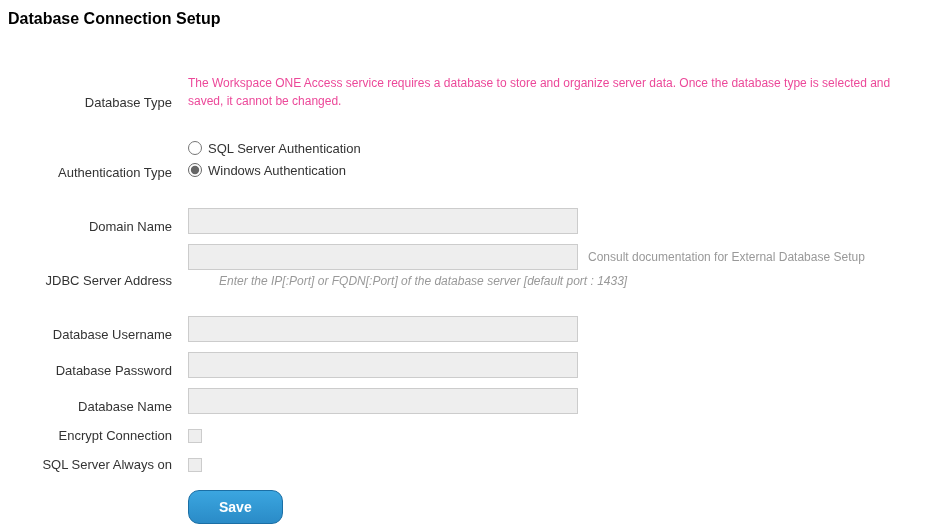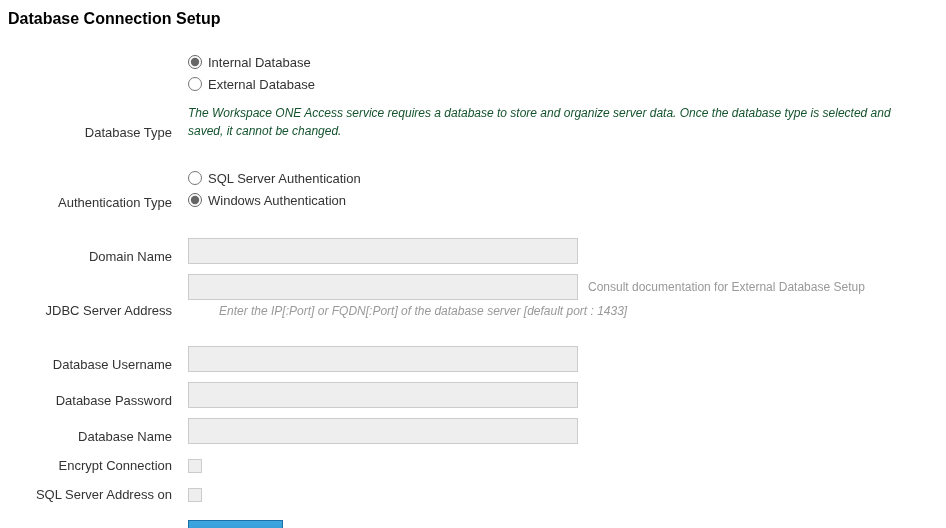--- a/index.html
+++ b/index.html
@@ -5,55 +5,45 @@
     * { box-sizing: border-box; margin: 0; padding: 0; }
     body { font-family: Arial, Helvetica, sans-serif; font-size: 13px; color: #333; background: #fff; padding: 10px 8px; width: 946px; }
     h2 { font-size: 16px; font-weight: bold; color: #000; margin-bottom: 24px; }
     .form-row { display: flex; align-items: flex-end; margin-bottom: 6px; }
     .form-label { width: 180px; text-align: right; padding-right: 16px; padding-top: 4px; color: #333; font-size: 13px; }
     .form-control-col { flex: 1; display: flex; align-items: center; flex-wrap: wrap; }
     .radio-group { display: flex; flex-direction: column; gap: 2px; }
     .radio-item { display: flex; align-items: center; gap: 6px; height: 20px; }
     .radio-item input[type="radio"] { width: 14px; height: 14px; accent-color: #666; }
     .radio-item label { font-size: 13px; color: #333; cursor: pointer; }
-    .hint-text { font-size: 12px; font-style: italic; color: #14532d; margin-top: 10px; line-height: 1.5; width: 740px; }
+    .hint-text { font-size: 12px; color: #ec4899; margin-top: 22px; line-height: 1.5; width: 740px; }
     .inline-hint { font-size: 12px; color: #999; margin-left: 10px; }
     .below-hint { font-size: 12px; font-style: italic; color: #999; margin-top: 4px; margin-left: 31px; }
     input[type="text"].text-input, input[type="password"].text-input {
       width: 390px; height: 26px; border: 1px solid #ccc; background: #eee; padding: 2px 6px; font-size: 13px;
     }
     input[type="checkbox"].checkbox-input { width: 14px; height: 14px; border: 1px solid #ccc; background: #eee; appearance: none; -webkit-appearance: none; cursor: pointer; }
     .gap-top { margin-top: 28px; }
     .gap-top-sm { margin-top: 10px; }
     .btn-save {
       background: linear-gradient(#3ba6e0, #2a8bc7);
       border: 1px solid #1b6fa5;
       color: #fff; font-weight: bold; font-size: 14px;
-      padding: 8px 30px; cursor: pointer; border-radius: 0;
+      padding: 8px 30px; cursor: pointer; border-radius: 11px;
     }
     .btn-row { margin-top: 18px; }
   </style>
 </head>
 <body>
 
 <h2>Database Connection Setup</h2>
 
 <div class="form-row">
   <div class="form-label">Database Type</div>
   <div class="form-control-col">
-    <div class="radio-group">
-      <div class="radio-item">
-        <input type="radio" name="dbtype" id="dbtype-internal" checked="" style="">
-        <label for="dbtype-internal">Internal Database</label>
-      </div>
-      <div class="radio-item">
-        <input type="radio" name="dbtype" id="dbtype-external" style="">
-        <label for="dbtype-external">External Database</label>
-      </div>
-    </div>
     <div class="hint-text">The Workspace ONE Access service requires a database to store and organize server data. Once the database type is selected and saved, it cannot be changed.</div>
   </div>
 </div>
 
 <div class="form-row gap-top">
   <div class="form-label">Authentication Type</div>
   <div class="form-control-col">
     <div class="radio-group">
       <div class="radio-item">
         <input type="radio" name="authtype" id="auth-sql" style="">
@@ -107,21 +97,21 @@
 </div>
 
 <div class="form-row gap-top-sm">
   <div class="form-label">Encrypt Connection</div>
   <div class="form-control-col">
     <input type="checkbox" class="checkbox-input" style="">
   </div>
 </div>
 
 <div class="form-row gap-top-sm">
-  <div class="form-label">SQL Server Address on</div>
+  <div class="form-label">SQL Server Always on</div>
   <div class="form-control-col">
     <input type="checkbox" class="checkbox-input" style="">
   </div>
 </div>
 
 <div class="form-row btn-row">
   <div class="form-label"></div>
   <div class="form-control-col">
     <button class="btn-save">Save</button>
   </div>

